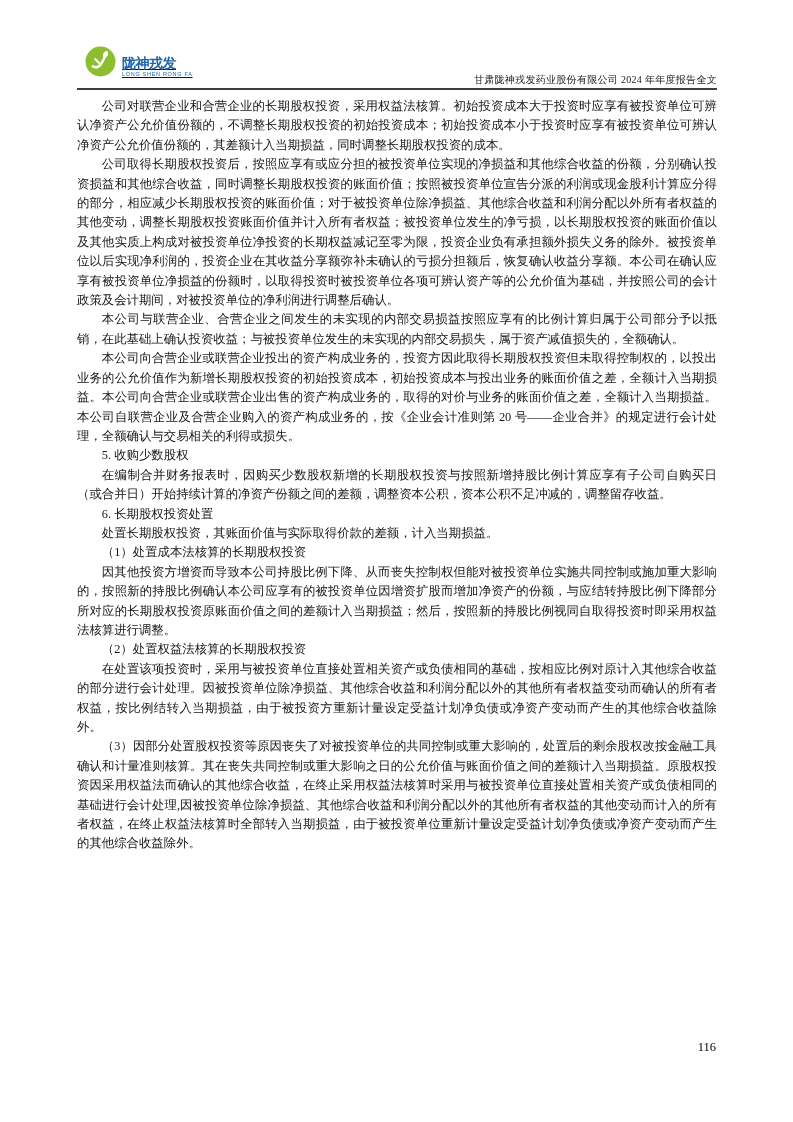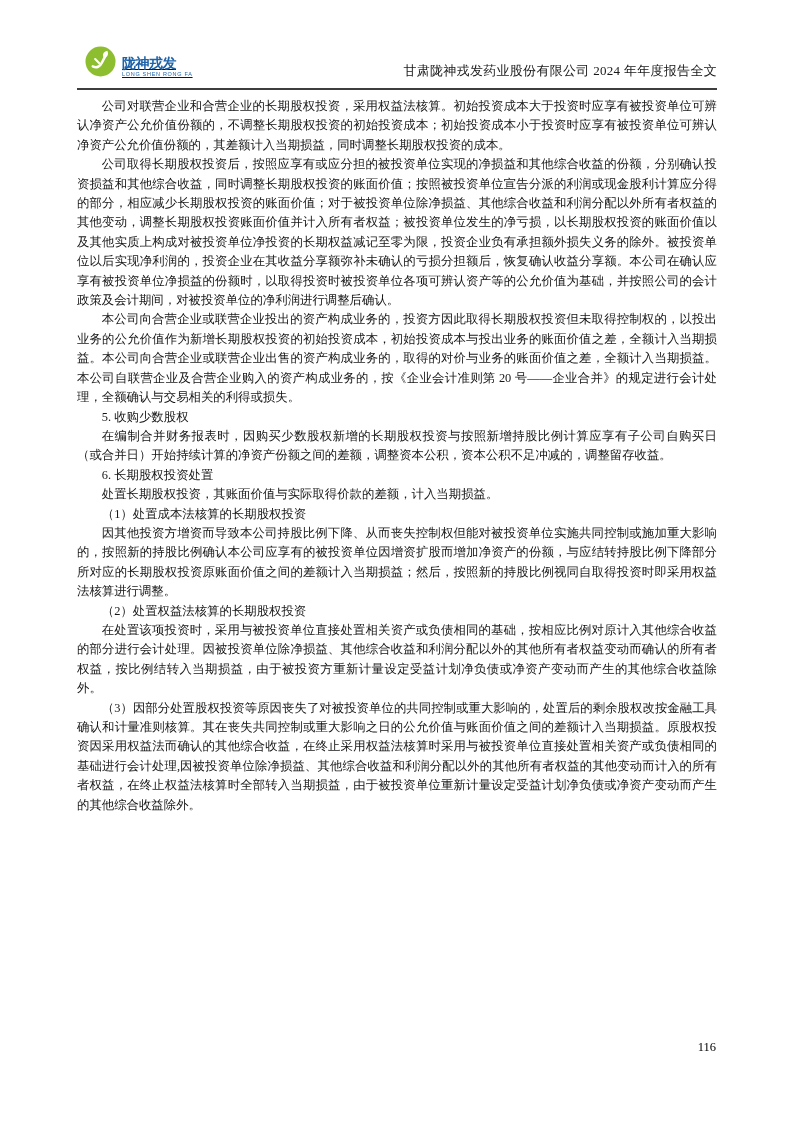--- a/index.html
+++ b/index.html
@@ -41,24 +41,24 @@
     color: #1e63a8;
   }
   .logo-en {
     font-family: "Liberation Sans", "DejaVu Sans", sans-serif;
     font-size: 5.5px;
     letter-spacing: 0.7px;
     color: #1e63a8;
     margin-top: 2px;
   }
   .header-title {
-    font-size: 13px;
+    font-size: 10px;
     letter-spacing: 0.3px;
     color: #191919;
-    padding-bottom: 8px;
+    padding-bottom: 1px;
     white-space: nowrap;
   }
 
   
   .content {
     position: absolute;
     left: 77px; top: 97px;
     width: 640px;
     font-size: 12.4px;
     line-height: 19.4px;
@@ -94,20 +94,21 @@
         <span class="logo-cn">陇神戎发</span>
         <span class="logo-en">LONG SHEN RONG FA</span>
       </span>
     </div>
     <div class="header-title">甘肃陇神戎发药业股份有限公司 2024 年年度报告全文</div>
   </header>
 
   <main class="content">
     <p>公司对联营企业和合营企业的长期股权投资，采用权益法核算。初始投资成本大于投资时应享有被投资单位可辨认净资产公允价值份额的，不调整长期股权投资的初始投资成本；初始投资成本小于投资时应享有被投资单位可辨认净资产公允价值份额的，其差额计入当期损益，同时调整长期股权投资的成本。</p>
     <p>公司取得长期股权投资后，按照应享有或应分担的被投资单位实现的净损益和其他综合收益的份额，分别确认投资损益和其他综合收益，同时调整长期股权投资的账面价值；按照被投资单位宣告分派的利润或现金股利计算应分得的部分，相应减少长期股权投资的账面价值；对于被投资单位除净损益、其他综合收益和利润分配以外所有者权益的其他变动，调整长期股权投资账面价值并计入所有者权益；被投资单位发生的净亏损，以长期股权投资的账面价值以及其他实质上构成对被投资单位净投资的长期权益减记至零为限，投资企业负有承担额外损失义务的除外。被投资单位以后实现净利润的，投资企业在其收益分享额弥补未确认的亏损分担额后，恢复确认收益分享额。本公司在确认应享有被投资单位净损益的份额时，以取得投资时被投资单位各项可辨认资产等的公允价值为基础，并按照公司的会计政策及会计期间，对被投资单位的净利润进行调整后确认。</p>
+    <p>本公司与联营企业、合营企业之间发生的未实现的内部交易损益按照应享有的比例计算归属于公司部分予以抵销，在此基础上确认投资收益；与被投资单位发生的未实现的内部交易损失，属于资产减值损失的，全额确认。</p>
     <p>本公司向合营企业或联营企业投出的资产构成业务的，投资方因此取得长期股权投资但未取得控制权的，以投出业务的公允价值作为新增长期股权投资的初始投资成本，初始投资成本与投出业务的账面价值之差，全额计入当期损益。本公司向合营企业或联营企业出售的资产构成业务的，取得的对价与业务的账面价值之差，全额计入当期损益。本公司自联营企业及合营企业购入的资产构成业务的，按《企业会计准则第 20 号——企业合并》的规定进行会计处理，全额确认与交易相关的利得或损失。</p>
     <p>5. 收购少数股权</p>
     <p>在编制合并财务报表时，因购买少数股权新增的长期股权投资与按照新增持股比例计算应享有子公司自购买日（或合并日）开始持续计算的净资产份额之间的差额，调整资本公积，资本公积不足冲减的，调整留存收益。</p>
     <p>6. 长期股权投资处置</p>
     <p>处置长期股权投资，其账面价值与实际取得价款的差额，计入当期损益。</p>
     <p>（1）处置成本法核算的长期股权投资</p>
     <p>因其他投资方增资而导致本公司持股比例下降、从而丧失控制权但能对被投资单位实施共同控制或施加重大影响的，按照新的持股比例确认本公司应享有的被投资单位因增资扩股而增加净资产的份额，与应结转持股比例下降部分所对应的长期股权投资原账面价值之间的差额计入当期损益；然后，按照新的持股比例视同自取得投资时即采用权益法核算进行调整。</p>
     <p>（2）处置权益法核算的长期股权投资</p>
     <p>在处置该项投资时，采用与被投资单位直接处置相关资产或负债相同的基础，按相应比例对原计入其他综合收益的部分进行会计处理。因被投资单位除净损益、其他综合收益和利润分配以外的其他所有者权益变动而确认的所有者权益，按比例结转入当期损益，由于被投资方重新计量设定受益计划净负债或净资产变动而产生的其他综合收益除外。</p>
     <p>（3）因部分处置股权投资等原因丧失了对被投资单位的共同控制或重大影响的，处置后的剩余股权改按金融工具确认和计量准则核算。其在丧失共同控制或重大影响之日的公允价值与账面价值之间的差额计入当期损益。原股权投资因采用权益法而确认的其他综合收益，在终止采用权益法核算时采用与被投资单位直接处置相关资产或负债相同的基础进行会计处理,因被投资单位除净损益、其他综合收益和利润分配以外的其他所有者权益的其他变动而计入的所有者权益，在终止权益法核算时全部转入当期损益，由于被投资单位重新计量设定受益计划净负债或净资产变动而产生的其他综合收益除外。</p>

